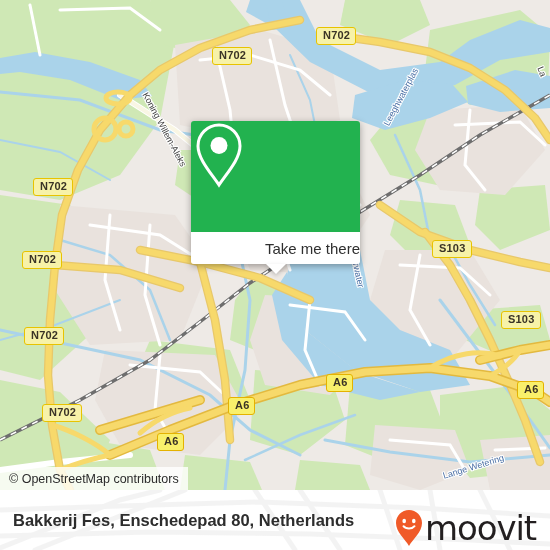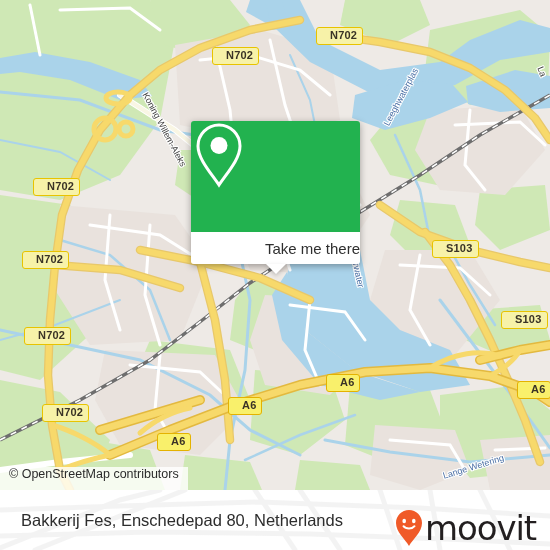--- a/index.html
+++ b/index.html
@@ -19,21 +19,21 @@
   .shield{
     position:absolute;
     background:#f7f2a8;
     border:1.6px solid #e8c300;
     border-radius:3px;
     color:#3a3326;
     font-size:11px;
     font-weight:bold;
     letter-spacing:.2px;
     line-height:13px;
-    padding:1px 5px 2px 13px;
+    padding:1px 5px 2px 6px;
     white-space:nowrap;
     font-family:"Liberation Sans","DejaVu Sans",sans-serif;
     box-sizing:border-box;
   }
   .shield.motorway{
     background:#f9f06b;
     border-color:#e4b200;
   }
 
   
@@ -95,21 +95,21 @@
     border-right:10px solid transparent;
     border-top:10px solid #ffffff;
     filter:drop-shadow(0 2px 2px rgba(0,0,0,.2));
   }
 
   
   #attrib{
     position:absolute;left:0;top:467px;
     height:23px;
     padding:0 9px 9px 9px;
-    display:flex;
+    display:flex;align-items:center;
     background:rgba(255,255,255,.80);
     z-index:30;
   }
   #attrib span{
     font-size:12.5px;color:#2b2b2b;
     font-family:"Liberation Sans","DejaVu Sans",sans-serif;
   }
 
   
   #footer{
@@ -117,24 +117,25 @@
     background:#ffffff;
     display:flex;align-items:center;
     overflow:hidden;
   }
   #footer-ghost{
     position:absolute;left:0;top:0;width:550px;height:60px;
     opacity:.16;
   }
   #footer-title{
     position:relative;z-index:2;
-    margin-left:21px;
+    margin-left:13px;
     font-size:16.5px;color:#2d2d2d;
     font-family:"Liberation Sans","DejaVu Sans",sans-serif;
     white-space:nowrap;
+    font-weight:bold;
   }
   #brand{
     position:absolute;right:14px;top:0;height:76px;
     display:flex;align-items:center;z-index:2;
   }
   #brand-text{
     font-size:34px;
     color:#231f20;
     font-family:"DejaVu Sans","Liberation Sans",sans-serif;
     letter-spacing:-1.1px;

